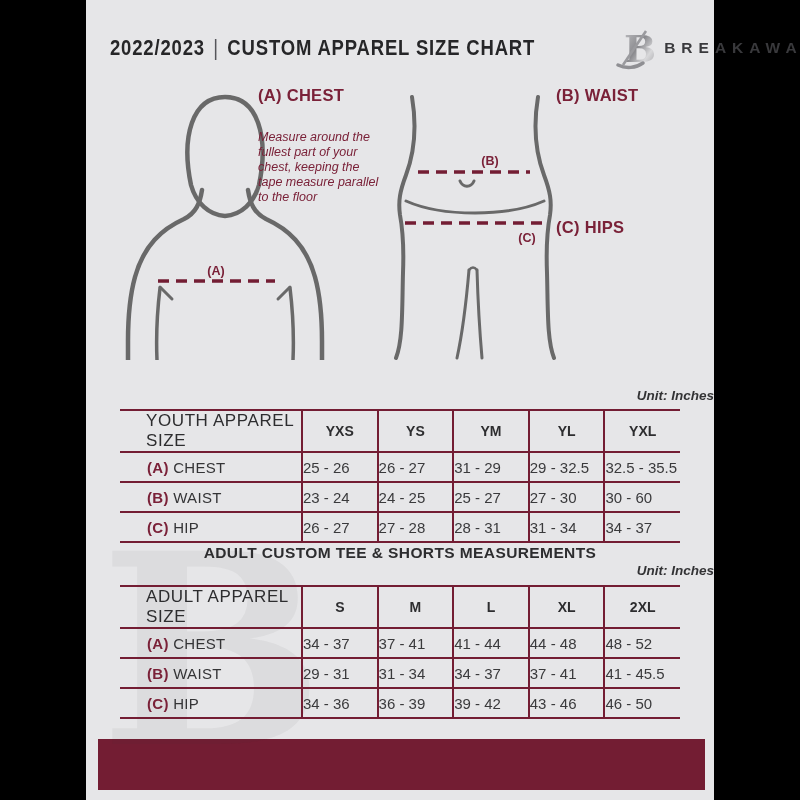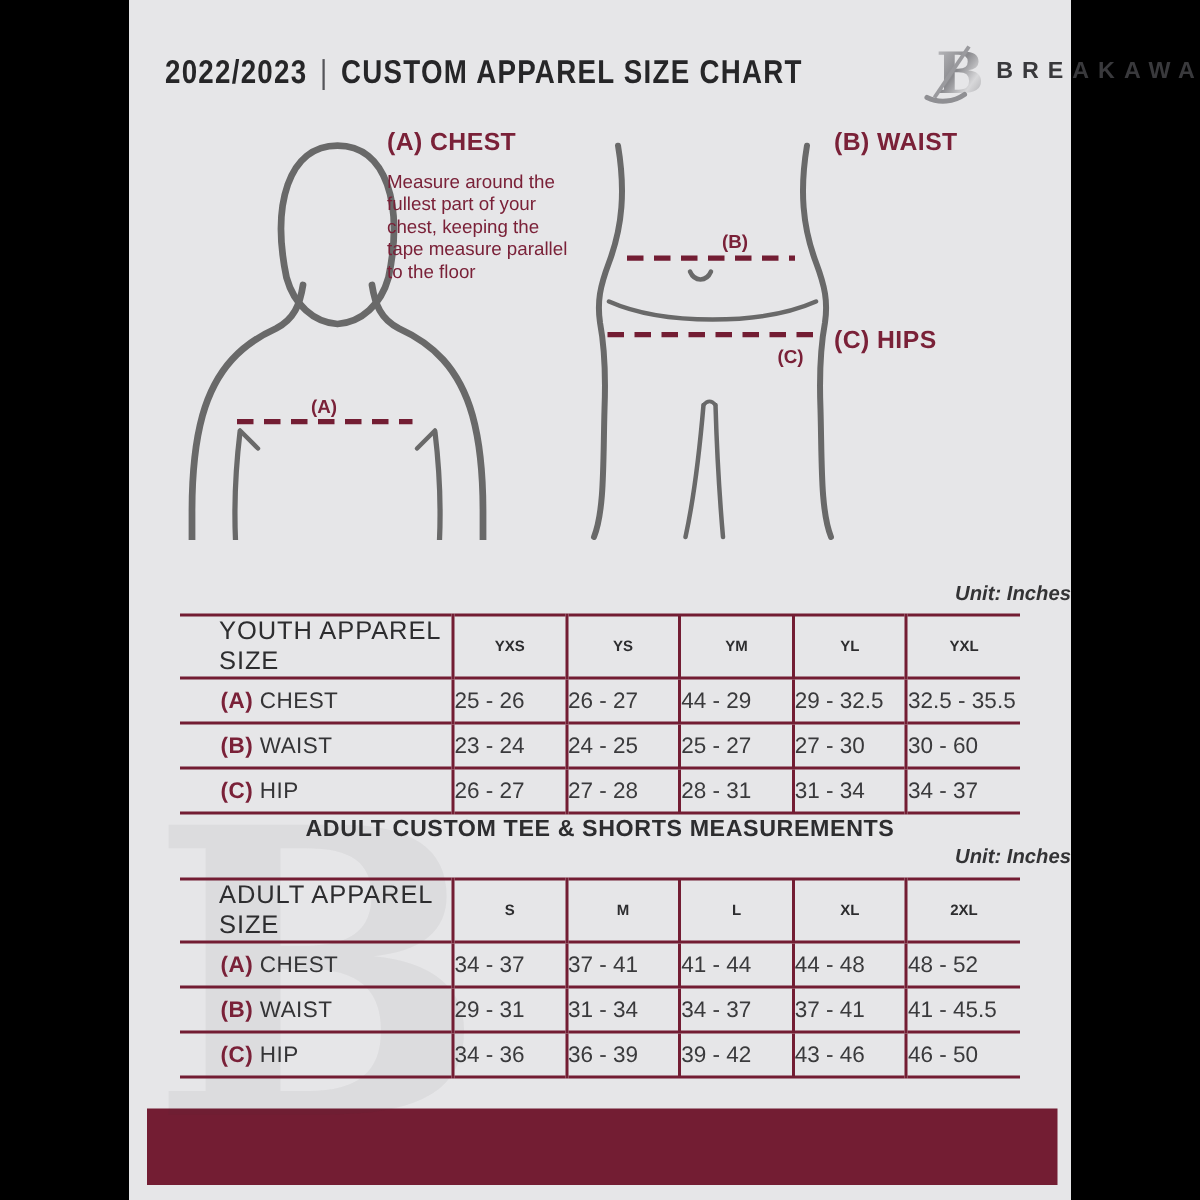--- a/index.html
+++ b/index.html
@@ -21,21 +21,21 @@
   .header{position:absolute;left:24px;right:22px;top:24px;height:48px;
     display:flex;align-items:center;justify-content:space-between;}
   .header-title{display:inline-block;transform:scaleX(.84);transform-origin:left center;
     white-space:nowrap;font-weight:bold;font-size:22px;letter-spacing:1px;color:#262628;}
   .header-title .divider{font-weight:normal;color:#55555a;margin:0 10px;}
   .brand{display:flex;align-items:center;gap:8px;}
   .brand-name{font-weight:bold;font-size:15.5px;letter-spacing:6px;color:#39393c;}
   
   .guide-block{position:absolute;width:154px;}
   .guide-heading{font-weight:bold;font-size:16.5px;color:var(--maroon-text);letter-spacing:.3px;}
-  .guide-body{margin-top:9px;font-size:12.5px;line-height:1.2;
+  .guide-body{margin-top:25px;font-style:italic;font-size:12.5px;line-height:1.2;
     color:var(--maroon-text);white-space:pre-line;}
   #guide-chest{left:172px;top:86px;}
   #guide-waist{left:470px;top:86px;}
   #guide-hips{left:470px;top:218px;}
   .figure{position:absolute;}
   #figure-chest{left:34px;top:85px;}
   #figure-waist{left:304px;top:95px;}
   
   .section-title{position:absolute;left:0;width:100%;text-align:center;
     font-weight:bold;font-size:15.5px;letter-spacing:.4px;color:var(--ink);}
@@ -44,21 +44,21 @@
   #youth-title{top:369px;} #youth-subtitle{top:388px;}
   #adult-title{top:544px;} #adult-subtitle{top:563px;}
   .size-table{position:absolute;left:34px;width:560px;border-collapse:collapse;
     table-layout:fixed;z-index:2;}
   #youth-table{top:409px;} #adult-table{top:585px;}
   .size-table{border-top:2px solid var(--maroon);}
   .size-table tr{border-bottom:2px solid var(--maroon);height:30px;}
   .size-table th:not(:first-child),.size-table td:not(:first-child){
     border-left:2px solid var(--maroon);}
   .size-table col.label-col{width:182px;}
-  .size-table th{font-size:10px;color:var(--ink);}
+  .size-table th{font-size:14px;color:var(--ink);}
   .size-table th:first-child{text-align:left;padding-left:26px;font-weight:normal;
     letter-spacing:.6px;font-size:17px;}
   .size-table td{font-size:15px;color:var(--ink-soft);}
   .size-table td:first-child{text-align:left;padding-left:27px;font-size:15px;
     color:#343436;letter-spacing:.3px;}
   .size-table td:first-child .pfx{font-weight:bold;color:var(--maroon-text);}
   
   .watermark{position:absolute;left:14px;top:538px;z-index:1;
     font-family:"DejaVu Serif",serif;font-weight:bold;font-size:265px;line-height:.85;
     color:rgba(50,50,60,0.055);pointer-events:none;}
@@ -155,21 +155,21 @@
           <th>YM</th>
           <th>YL</th>
           <th>YXL</th>
         </tr>
       </thead>
     <tbody>
         <tr>
           <td><span class="pfx">(A)</span><span> CHEST</span></td>
           <td>25 - 26</td>
           <td>26 - 27</td>
-          <td>44 - 29</td>
+          <td>31 - 29</td>
           <td>29 - 32.5</td>
           <td>32.5 - 35.5</td>
         </tr>
         <tr>
           <td><span class="pfx">(B)</span><span> WAIST</span></td>
           <td>23 - 24</td>
           <td>24 - 25</td>
           <td>25 - 27</td>
           <td>27 - 30</td>
           <td>30 - 60</td>

